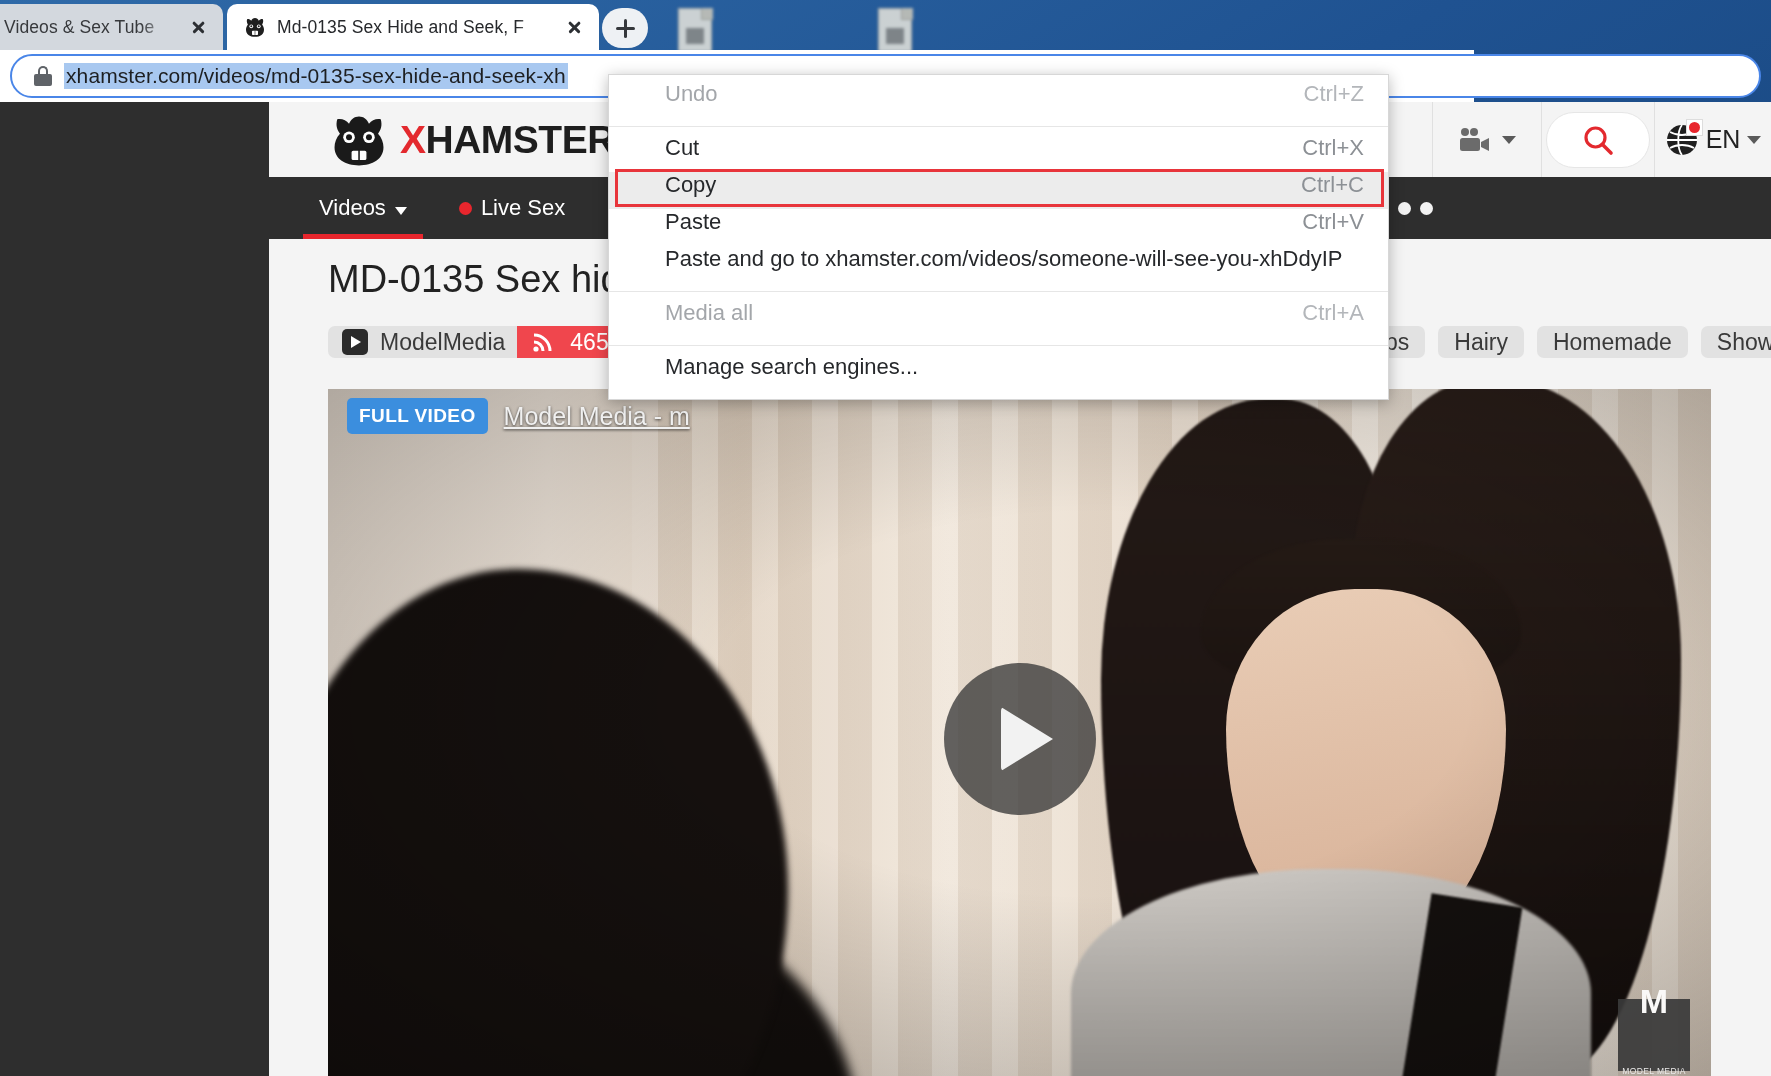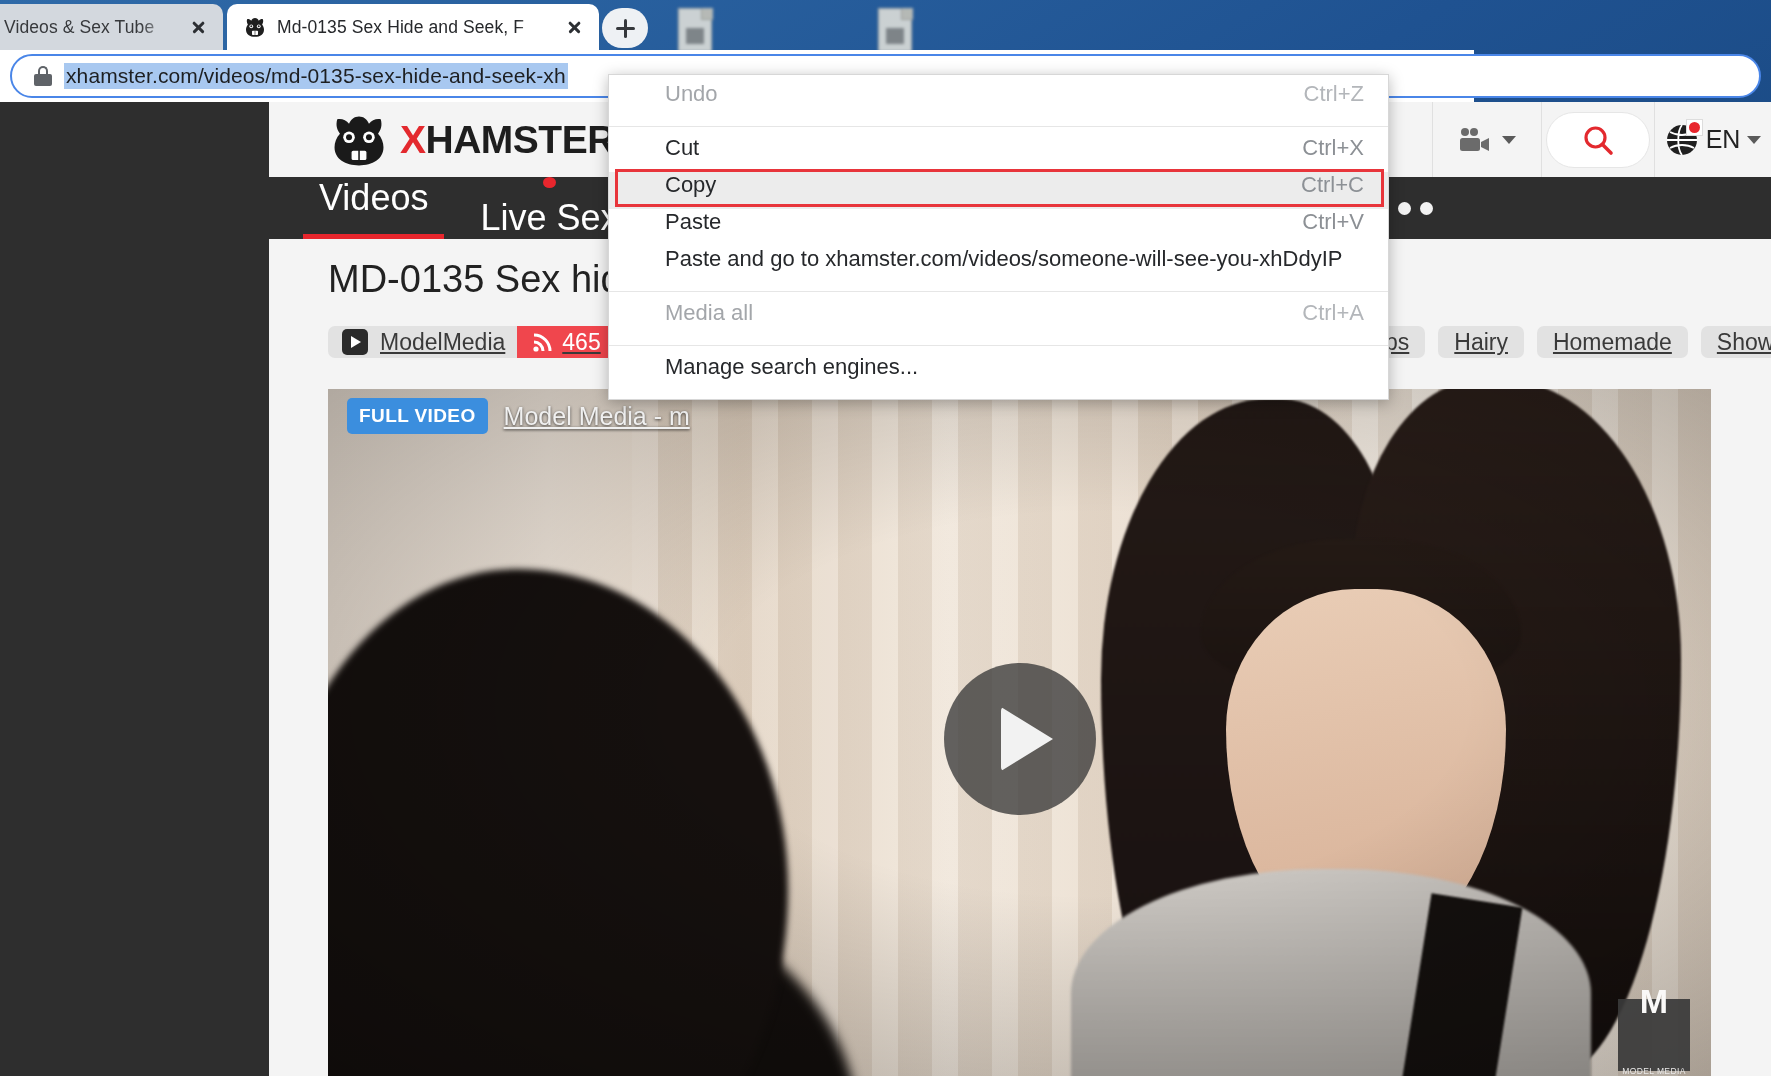--- a/index.html
+++ b/index.html
@@ -173,21 +173,21 @@
   .globe-dot i{ width:11px; height:11px; border-radius:50%; background:#e8262d; display:block; }
   .lang-label{ font-size:25px; color:#222; font-weight:500; }
 
   
   .navbar{
     position:absolute; left:0; top:75px; width:1502px; height:62px;
     background:#2e2e2e; display:flex; align-items:center; padding-left:24px;
   }
   .navitem{
     position:relative; height:62px; display:flex; align-items:center; gap:9px;
-    color:#ffffff; font-size:36px; padding:0 26px; white-space:nowrap;flex-direction:column;
+    color:#ffffff; font-size:22px; padding:0 26px; white-space:nowrap;
   }
   .navitem .caret{
     width:0;height:0;border-left:6px solid transparent;border-right:6px solid transparent;
     border-top:8px solid #ffffff; margin-top:6px;
   }
   .navitem.active:after{
     content:""; position:absolute; left:10px; right:10px; bottom:0; height:5px; background:#e8262d;
   }
   .live-dot{ width:13px; height:13px; border-radius:50%; background:#e8262d; }
   .navdots{
@@ -201,25 +201,25 @@
   .vid-title{
     position:absolute; left:59px; top:19px;
     font-size:38px; color:#222; white-space:nowrap; font-weight:400;
   }
   .chips{
     position:absolute; left:59px; top:87px; display:flex; align-items:center; gap:13px;
     white-space:nowrap;
   }
   .chip{
     height:27px; border-radius:7px; background:#e2e2e2; color:#3a3a3a;
-    display:flex; align-items:center; gap:10px; padding:16px 16px; font-size:23px;text-decoration:underline;
+    display:flex; align-items:center; gap:10px; padding:16px 16px; font-size:23px;
   }
   .chip.channel{ padding-left:14px; padding-right:0; gap:12px; overflow:hidden; }
   .chip .subs{
-    height:43px; background:#f0464d; color:#fff; display:flex; align-items:center; gap:9px;
+    height:43px; background:#f0464d; color:#fff; display:flex; align-items:center; gap:17px;
     padding:0 15px; font-size:23px; border-radius:0 7px 7px 0;
   }
   .playsq{
     width:26px;height:26px;border-radius:5px;background:#2b2b2b;
     display:flex;align-items:center;justify-content:center;
   }
   .playsq b{
     width:0;height:0;border-left:10px solid #fff;
     border-top:6px solid transparent;border-bottom:6px solid transparent; margin-left:2px;
   }

